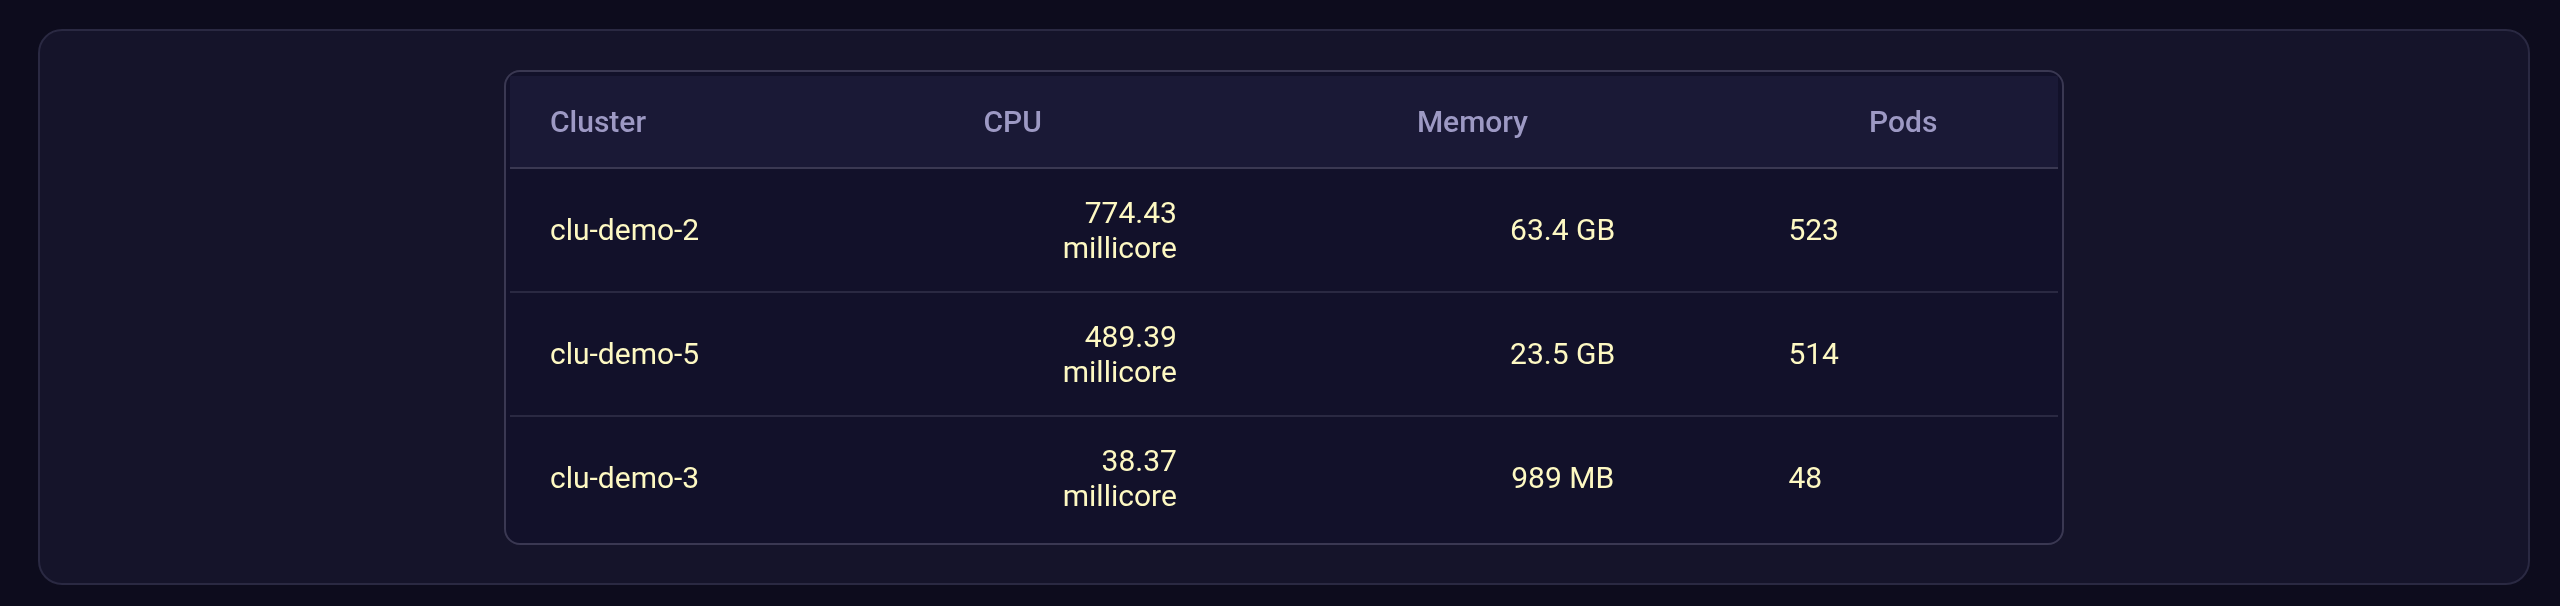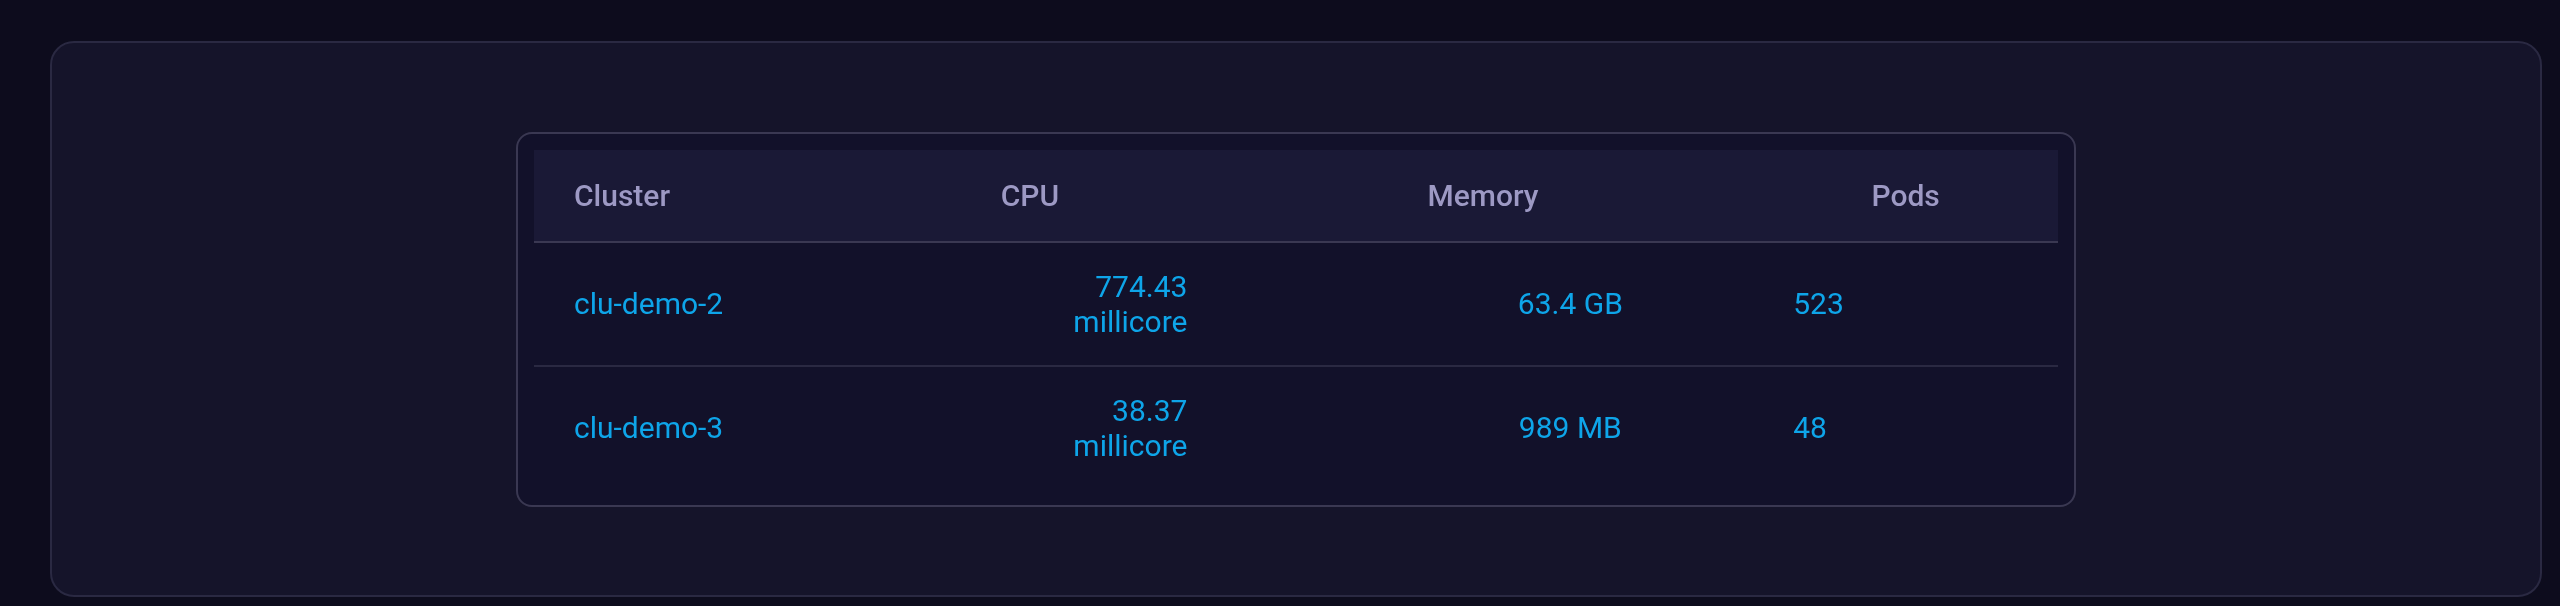--- a/index.html
+++ b/index.html
@@ -1,17 +1,17 @@
 <!DOCTYPE html>
 <html><head>
   <meta charset="utf-8">
   <style>
     * {
       margin: 0;
-      padding: 16px;
+      padding: 4px;
       box-sizing: border-box;
     }
     body {
       background: #0d0c1d;
       width: 2560px;
       height: 606px;
       font-family: -apple-system, BlinkMacSystemFont, "Segoe UI", Roboto, "Helvetica Neue", Arial, sans-serif;
       display: flex;
       align-items: center;
       justify-content: center;
@@ -57,21 +57,21 @@
     tbody tr {
       background: #12112a;
     }
     tbody tr:not(:last-child) td {
       border-bottom: 2px solid #2a2942;
     }
     td {
       padding: 26px 40px;
       font-size: 30px;
       font-weight: 400;
-      color: #0ea5e9;
+      color: #fef9c3;
     }
     td.col-cluster {
       text-align: left;
     }
     td.col-cpu {
       text-align: right;
       padding-right: 200px;
     }
     td.col-memory {
       text-align: center;
@@ -105,20 +105,26 @@
         </tr>
       </thead>
       <tbody>
         <tr>
           <td class="col-cluster">clu-demo-2</td>
           <td class="col-cpu">774.43 millicore</td>
           <td class="col-memory">63.4 GB</td>
           <td class="col-pods">523</td>
         </tr>
         <tr>
+          <td class="col-cluster">clu-demo-5</td>
+          <td class="col-cpu">489.39 millicore</td>
+          <td class="col-memory">23.5 GB</td>
+          <td class="col-pods">514</td>
+        </tr>
+        <tr>
           <td class="col-cluster">clu-demo-3</td>
           <td class="col-cpu">38.37 millicore</td>
           <td class="col-memory">989 MB</td>
           <td class="col-pods">48</td>
         </tr>
       </tbody>
     </table>
   </div>
 </div>
 

